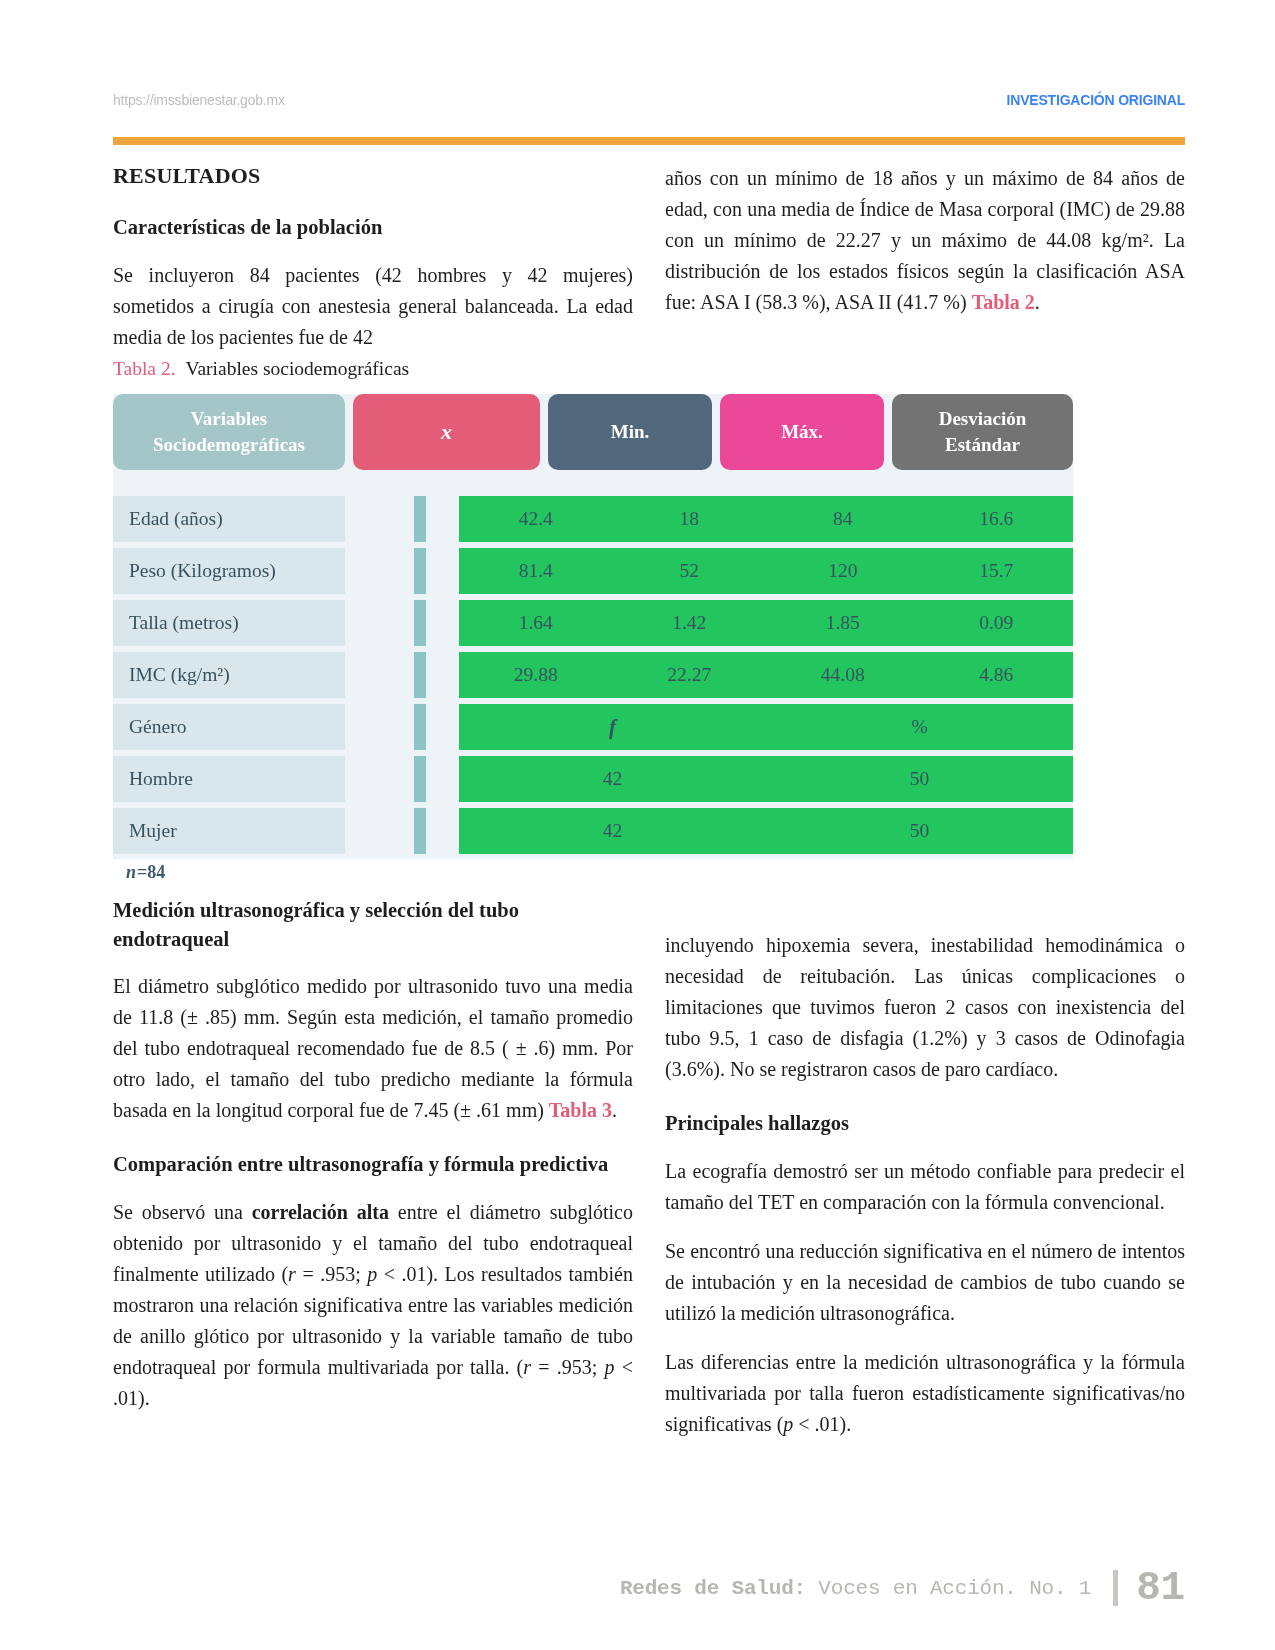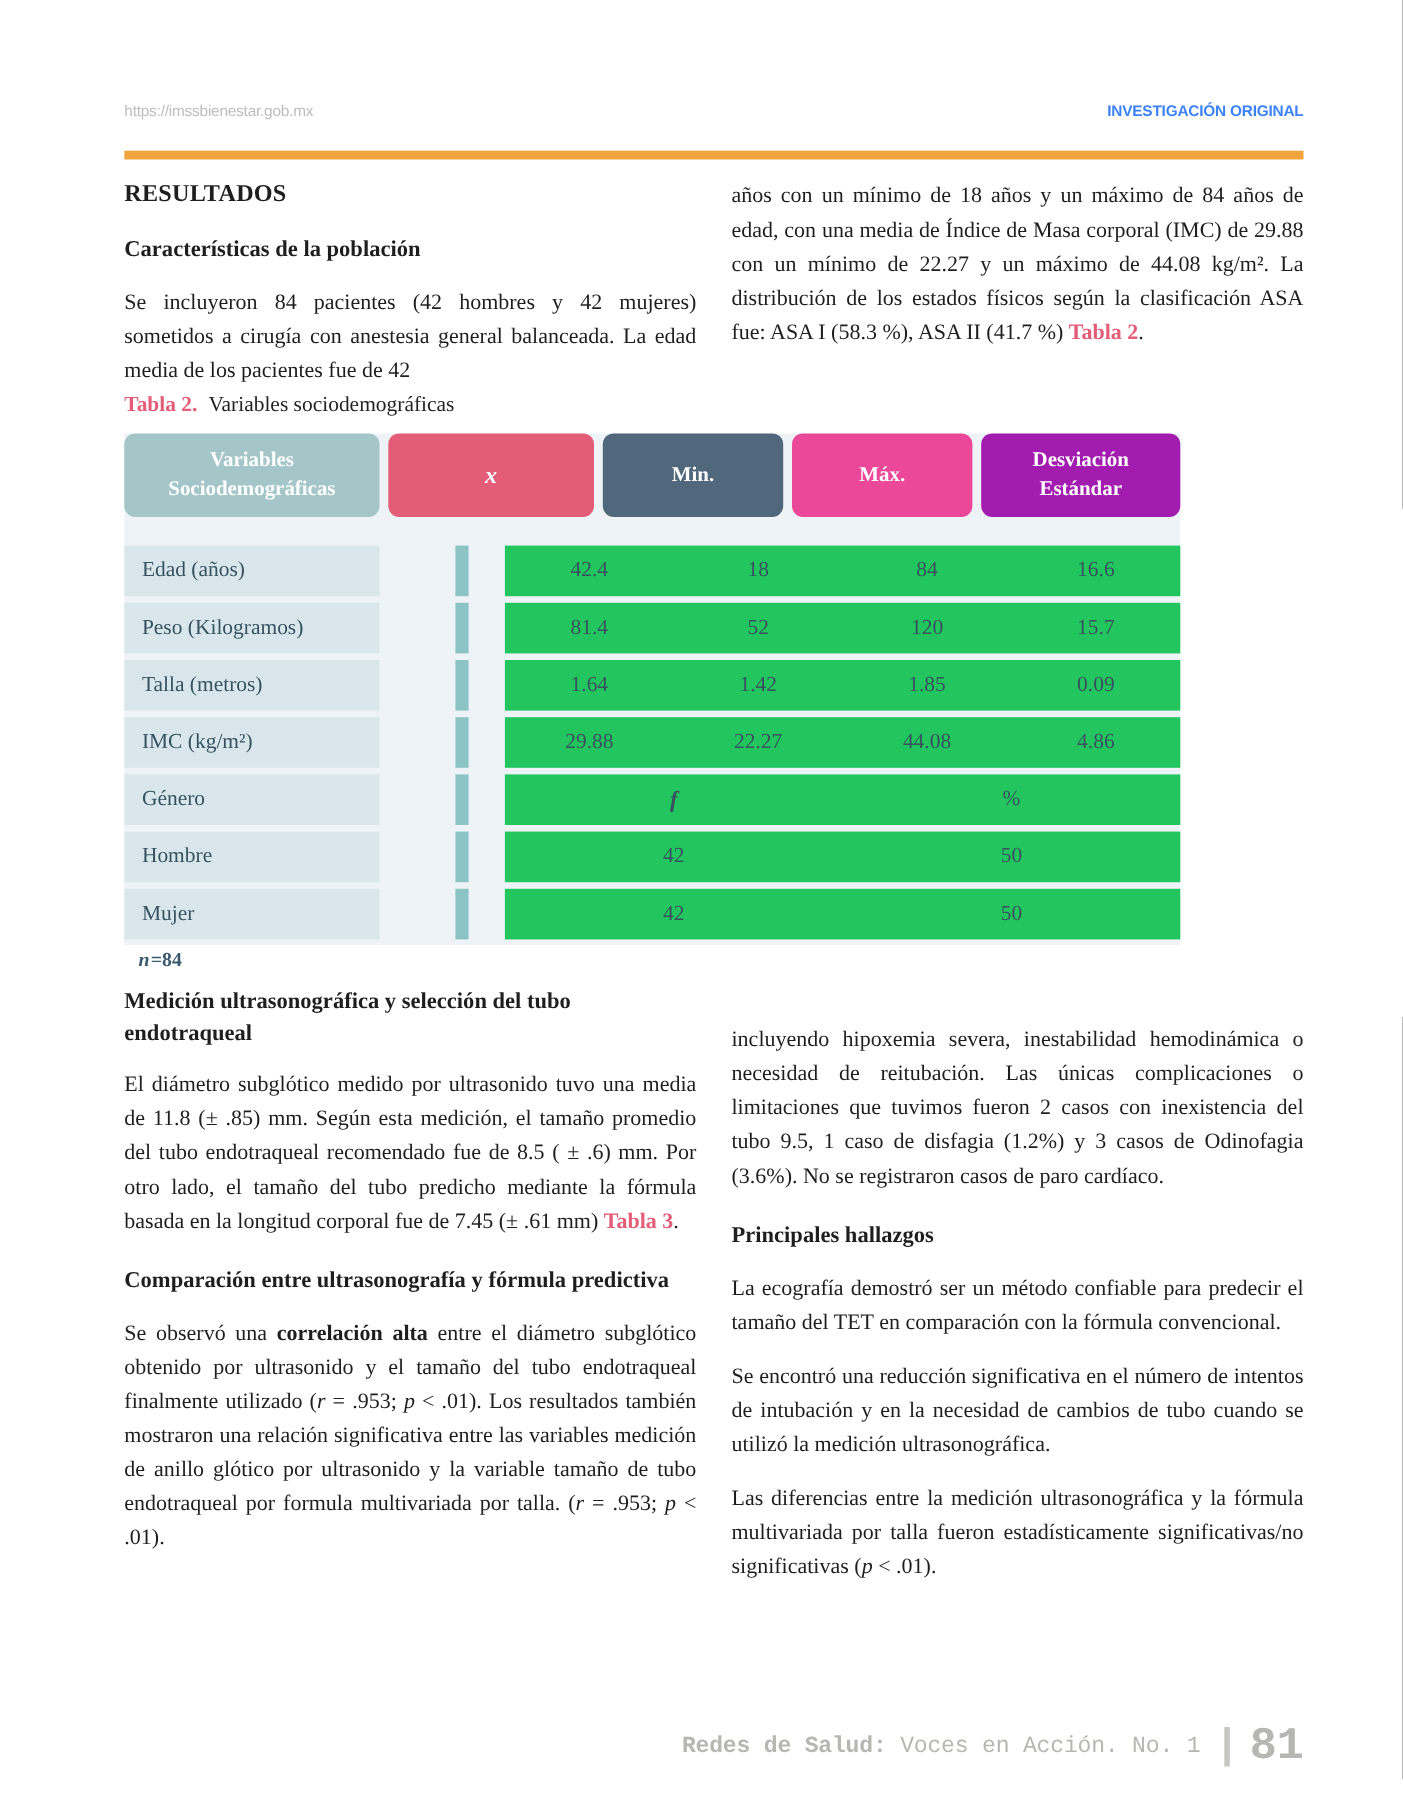--- a/index.html
+++ b/index.html
@@ -28,35 +28,35 @@
   .h2{font-size:20.5px;font-weight:700;margin:24px 0 0 0;line-height:1.4;}
   .h2.first{margin-top:0;}
   p.body{font-size:20px;line-height:31px;text-align:justify;margin:18px 0 0 0;}
   p.body.first{margin-top:0;}
   .seg-bold{font-weight:700;}
   .seg-italic{font-style:italic;}
   .seg-link{color:#e35d78;font-weight:700;}
 
   
   .caption{position:absolute;left:113px;top:358px;font-size:19.5px;}
-  .caption .cap-label{color:#e35d78;font-weight:700;margin-right:10px;}
+  .caption .cap-label{color:#e35d78;font-weight:400;margin-right:10px;}
   .caption .cap-text{color:#222;}
 
   
   .tbl{position:absolute;left:113px;top:394px;width:960px;background:#edf3f6;padding-bottom:5px;}
   .t-header{display:flex;gap:8px;height:76px;}
   .t-hcell{
     border-radius:10px;color:#ffffff;font-weight:700;font-size:19px;line-height:1.35;
     display:flex;align-items:center;justify-content:center;text-align:center;
   }
   .hc-0{width:232px;background:#a4c6c8;padding:0 18px;box-sizing:border-box;}
   .hc-1{width:187px;background:#e35d78;font-style:italic;font-size:22px;}
   .hc-2{width:164px;background:#51677b;}
   .hc-3{width:164px;background:#ec4899;}
-  .hc-4{flex:1;background:#a21caf;padding:0 14px;box-sizing:border-box;}
+  .hc-4{flex:1;background:#737373;padding:0 14px;box-sizing:border-box;}
   .t-row{display:flex;height:46px;margin-top:6px;gap:33px;}
   .t-row.gap-top{margin-top:26px;}
   .t-label{
     width:232px;background:#d9e7ec;display:flex;align-items:center;
     padding-left:16px;box-sizing:border-box;color:#36525f;font-size:19.5px;
   }
   .t-sep{width:3px;}
   .t-strip{width:12px;background:#8cc3c5;}
   .t-data{flex:1;background:#22c55e;display:flex;}
   .t-cell{flex:1;display:flex;align-items:center;justify-content:center;color:#36525f;font-size:19.5px;}

